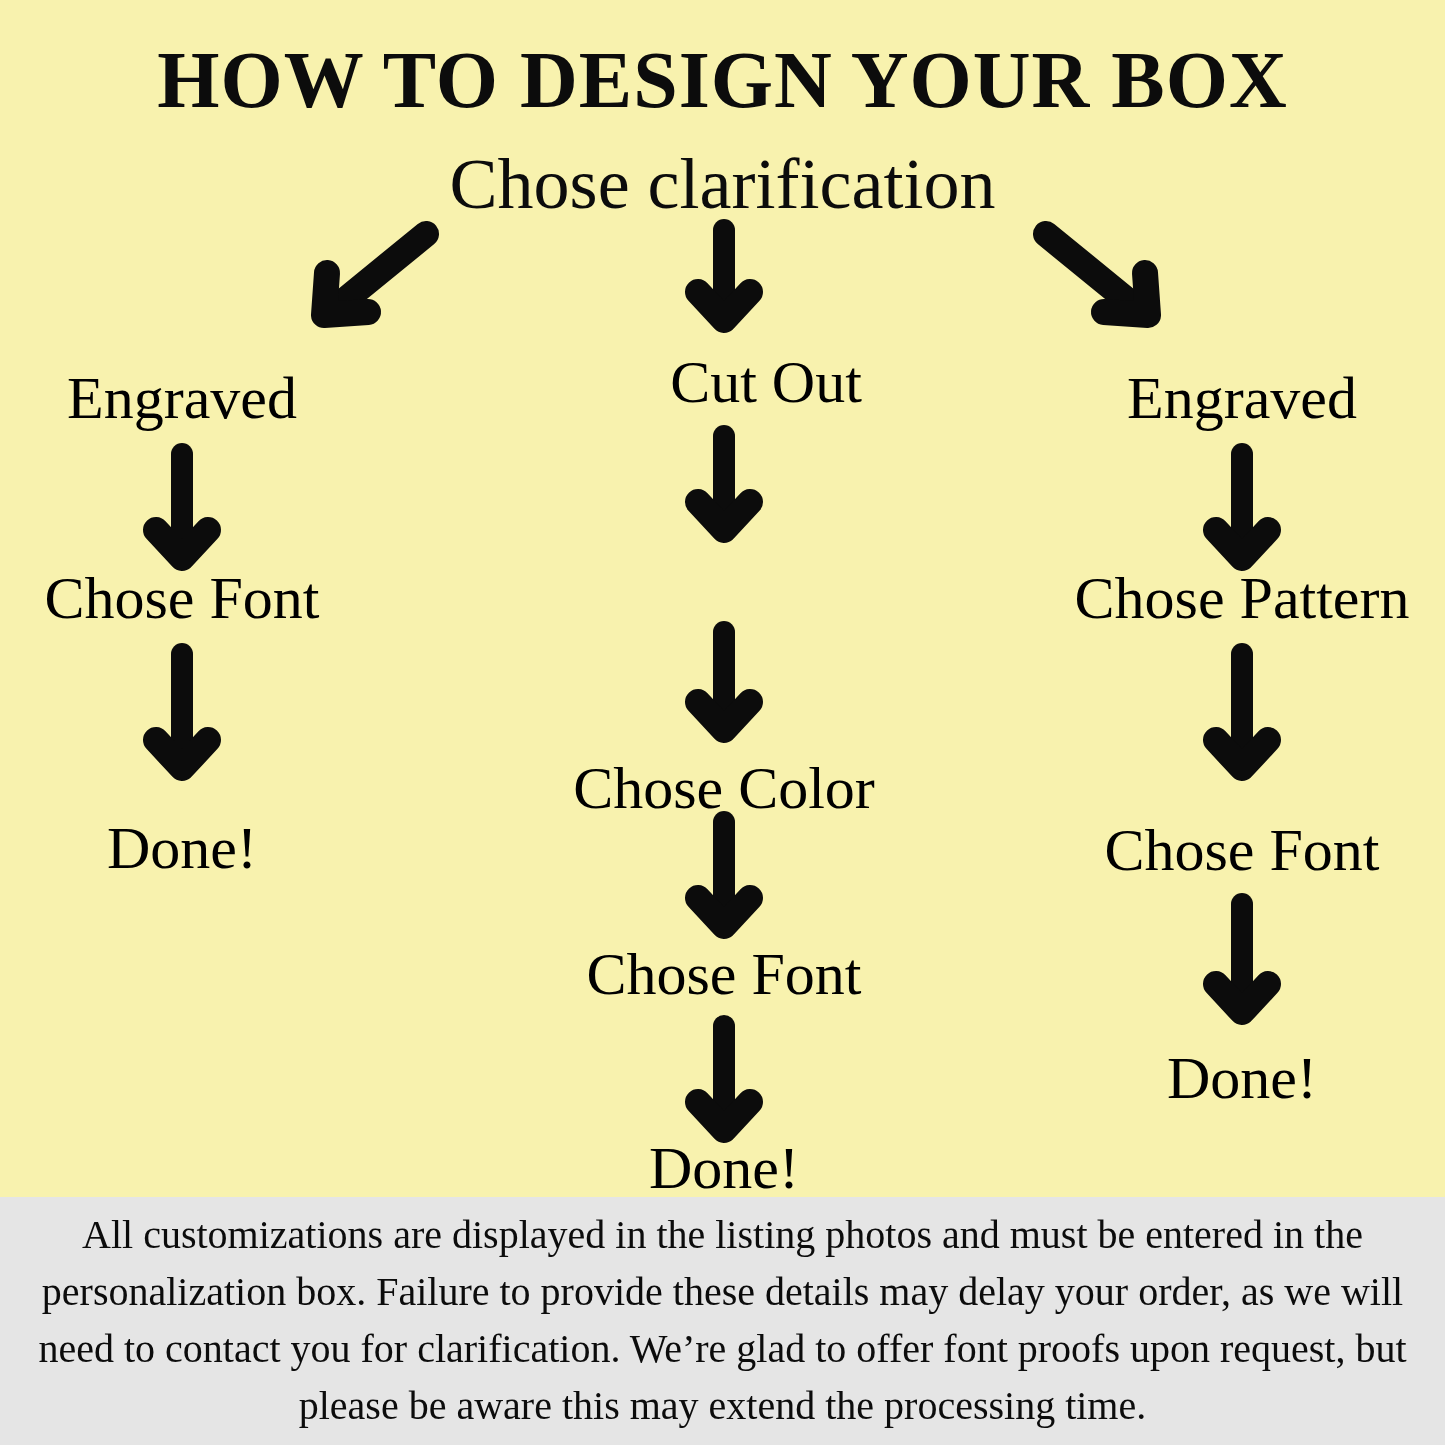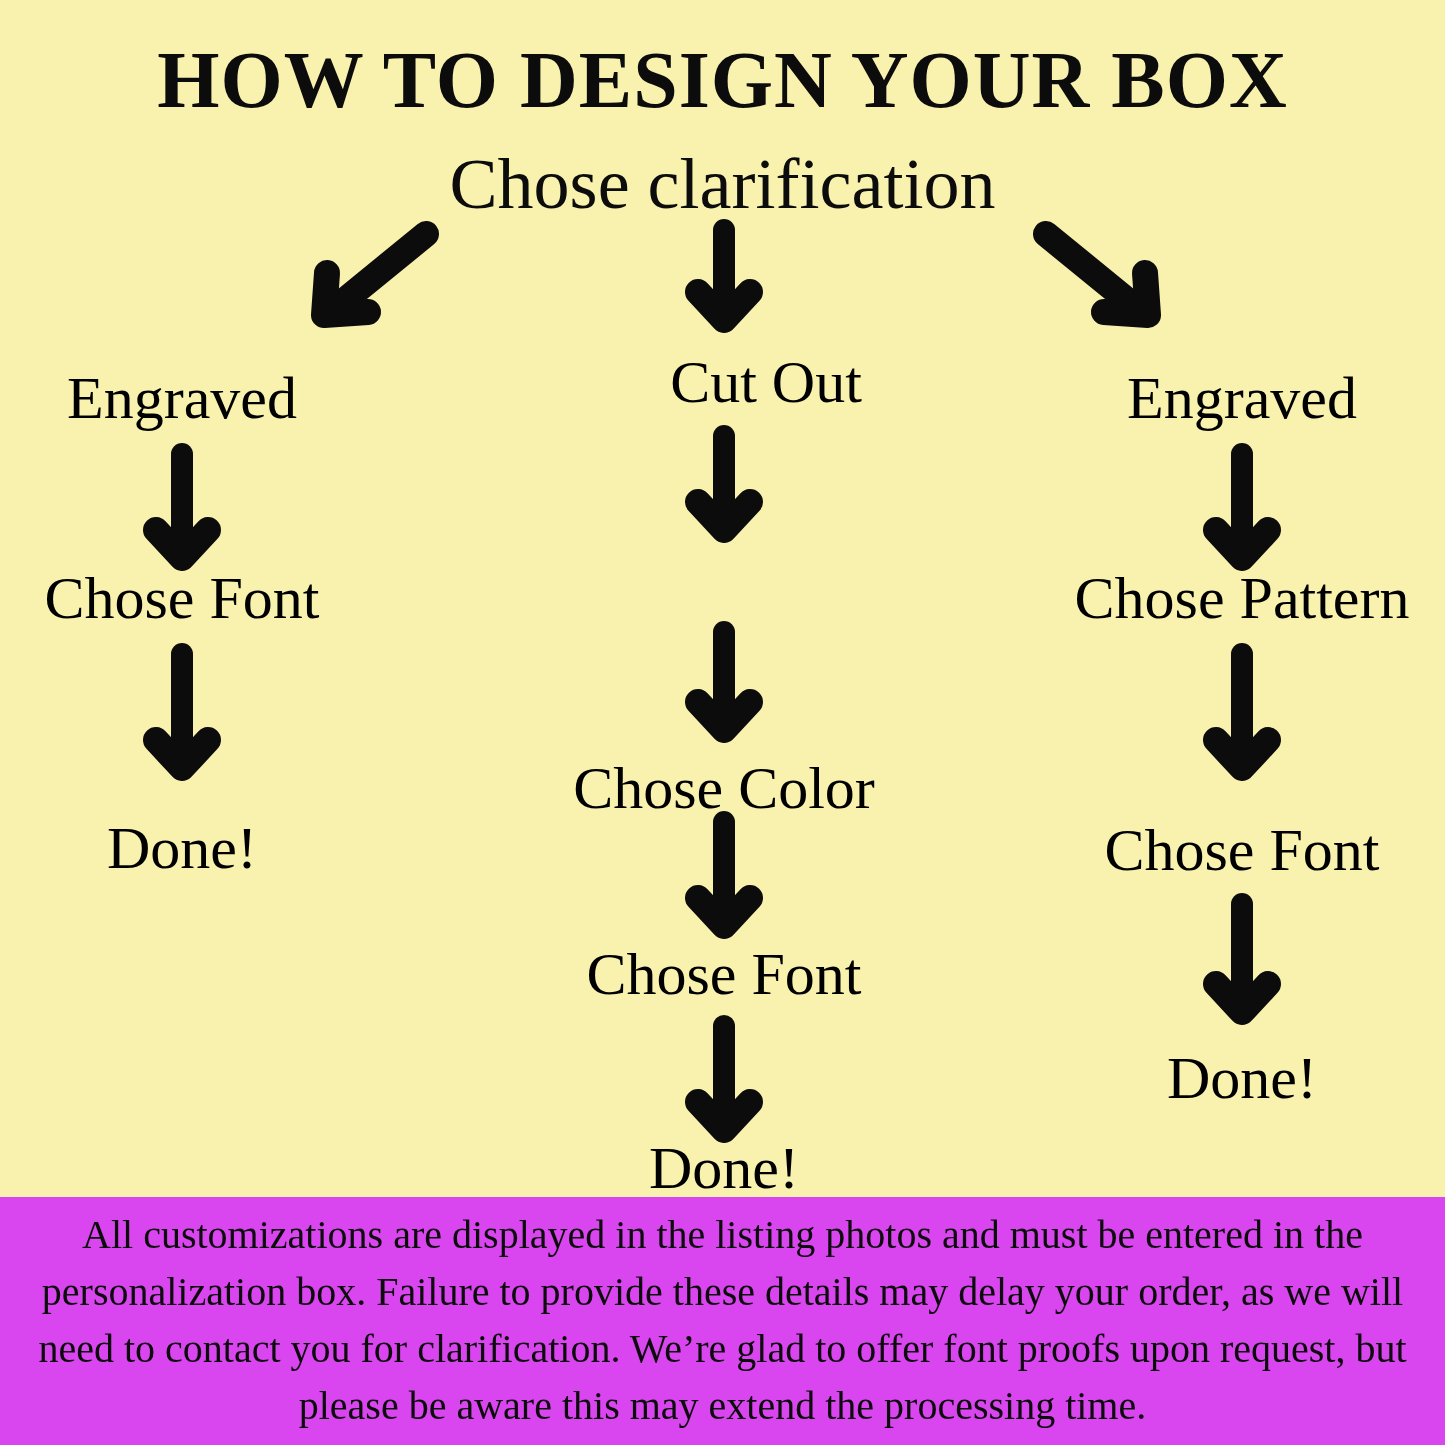--- a/index.html
+++ b/index.html
@@ -17,21 +17,21 @@
   #flow {
     position:absolute;
     left:0; top:0;
     width:1445px; height:1197px;
     background:#F8F2AE;
   }
   #footer {
     position:absolute;
     left:0; top:1197px;
     width:1445px; height:248px;
-    background:#d946ef;
+    background:#e5e5e5;
     display:flex;
     align-items:center;
     justify-content:center;
   }
   .title {
     position:absolute;
     left:0; top:40px;
     width:1445px;
     text-align:center;
     font-weight:bold;

